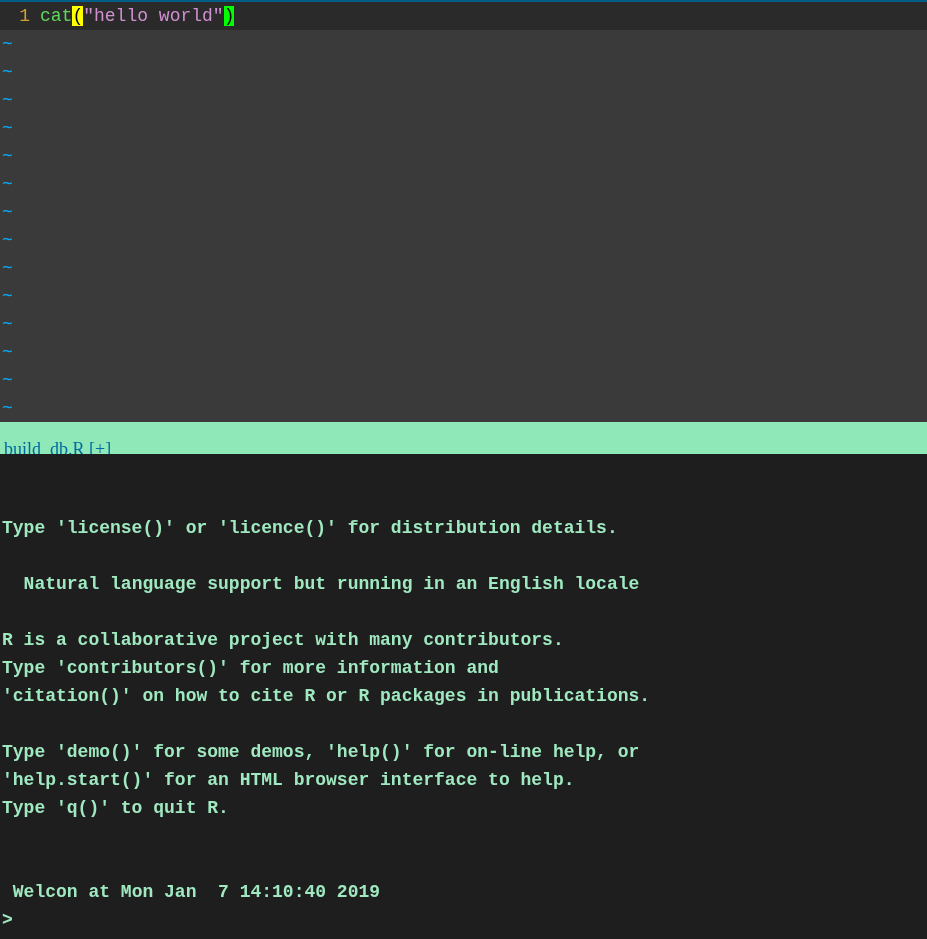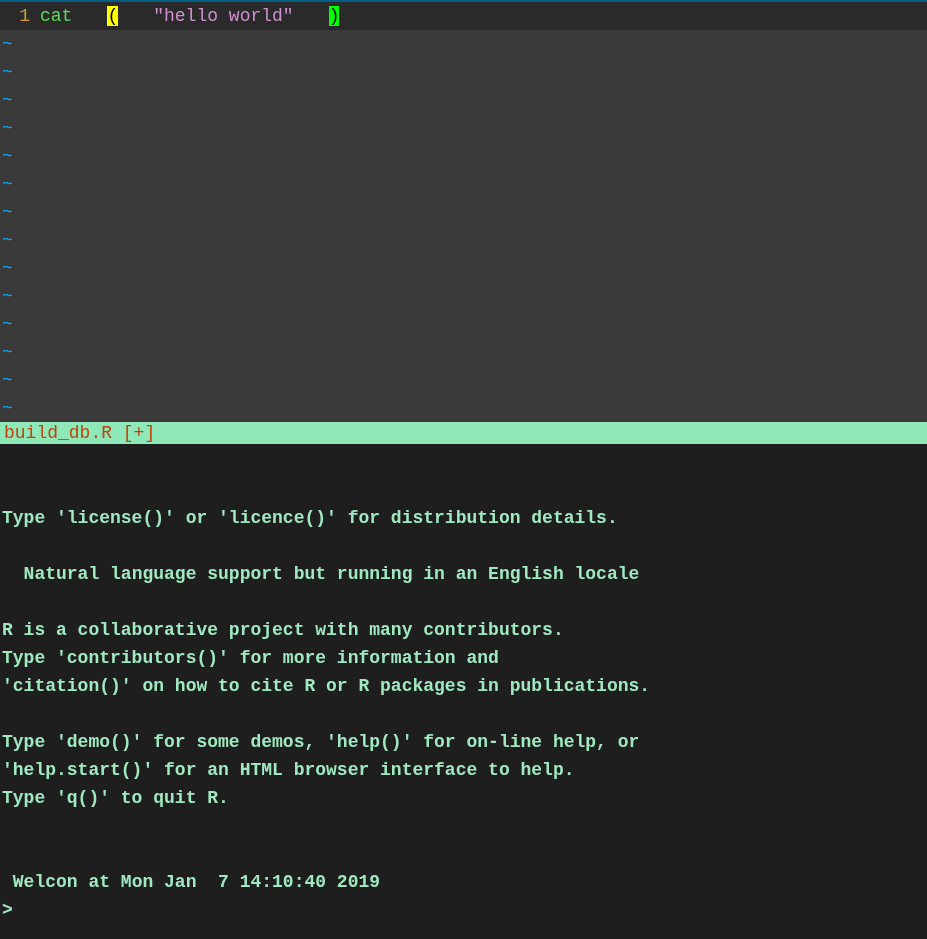--- a/index.html
+++ b/index.html
@@ -32,21 +32,20 @@
     .line-number {
       color: #d0a030;
       width: 40px;
       text-align: right;
       padding-right: 10px;
     }
     .code-content {
       display: flex;
       align-items: flex-end;
       white-space: pre;
-      gap: 35px;
     }
     .fn-name {
       color: #5fd75f;
     }
     .paren-open {
       background: #ffff00;
       color: #000;
     }
     .string-lit {
       color: #d090d0;
@@ -56,24 +55,25 @@
       color: #000;
     }
     .tilde-line {
       color: #00afff;
       padding-left: 2px;
       height: 28px;
       line-height: 28px;
     }
     .status-bar-1 {
       background: #8fe8b8;
-      color: #c2410c;
-      padding: 0 4px;
+      color: #0369a1;
+      padding: 16px 4px;
       height: 26px;
       line-height: 22px;
+      font-family: Liberation Serif, serif;
     }
     .terminal-pane {
       background: #1e1e1e;
       color: #9fe8c0;
       flex: 1 1 auto;
       padding: 4px 2px;
       line-height: 28px;
       white-space: pre-wrap;
     }
     .terminal-line {

